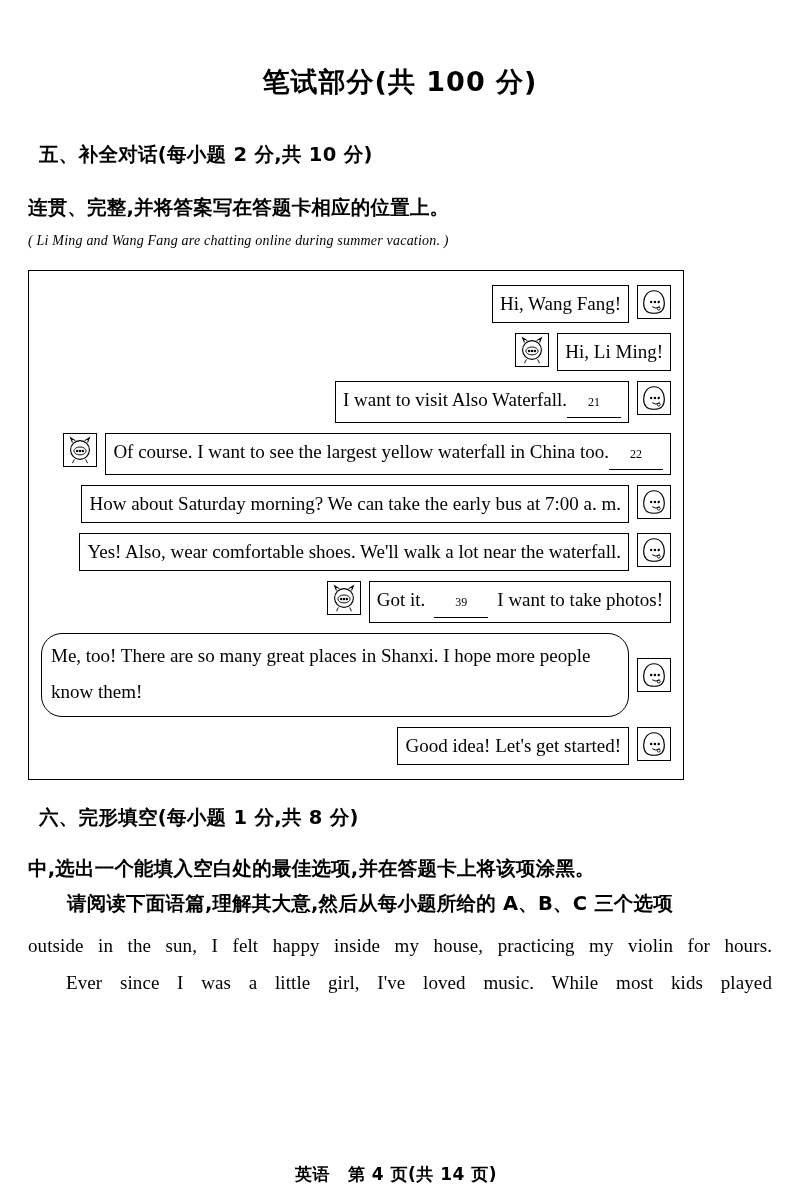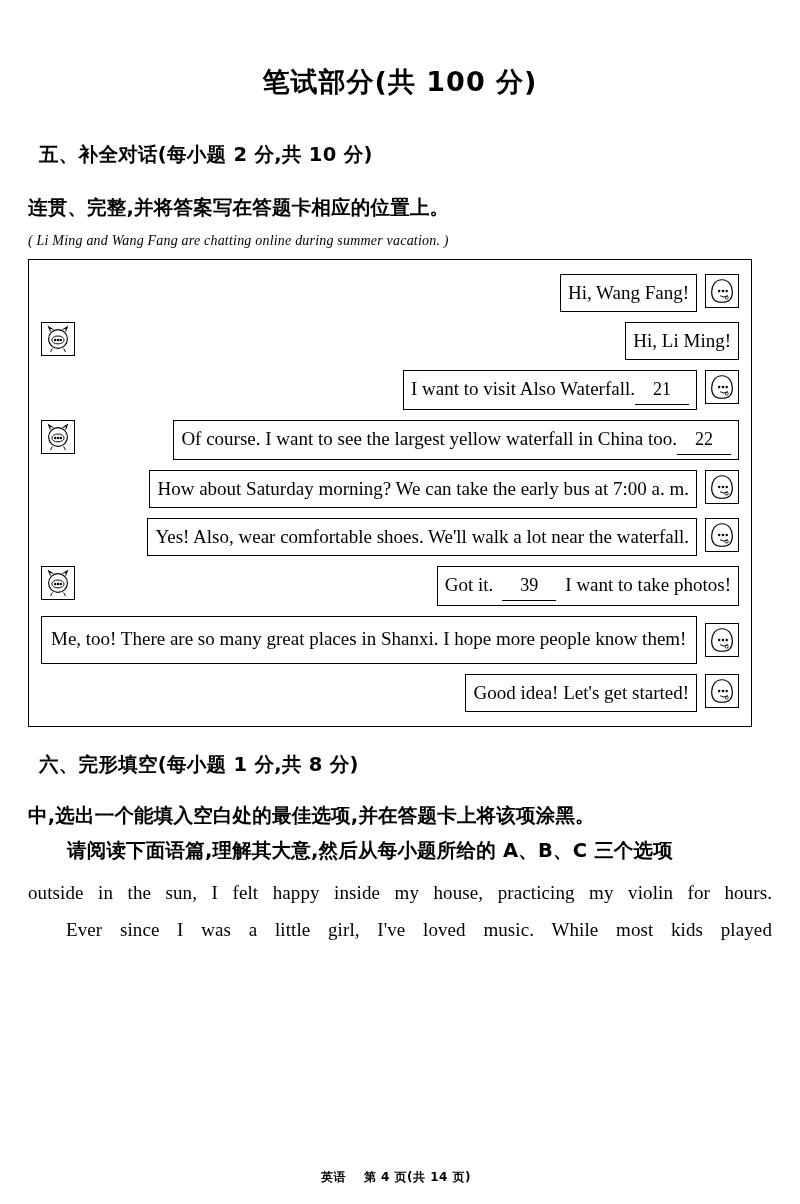--- a/index.html
+++ b/index.html
@@ -56,55 +56,56 @@
     font-style: italic;
     font-size: 14px;
     margin: 0;
     letter-spacing: 0.2px;
   }
 
   
   .chat-box {
     border: 1.4px solid #000;
     box-sizing: border-box;
-    margin-top: 10px;
+    margin-top: 21px;
     padding: 14px 12px 14px 12px;
-    width: 724px;
+    width: 656px;
   }
   .row {
     display: flex;
     align-items: flex-start;
     margin-bottom: 10px;
   }
   .row:last-child { margin-bottom: 0; }
-  .row.left  { justify-content: space-between; }
+  .row.left  { justify-content: flex-end; }
   .row.right { justify-content: flex-end; }
   .row.center-v { align-items: center; }
 
   .bubble {
     border: 1.3px solid #000;
     box-sizing: border-box;
     padding: 3px 7px 4px 7px;
     font-family: "Liberation Serif", "DejaVu Serif", serif;
     font-size: 19px;
     line-height: 29px;
     white-space: nowrap;
   }
   .bubble.wrap {
     white-space: normal;
     line-height: 36px;
     padding: 4px 5px 6px 9px;
+    border-radius: 21px;
   }
   .blank {
     display: inline-block;
     border-bottom: 1.3px solid #000;
     text-align: center;
     padding: 0 3px;
     min-width: 48px;
-    font-size: 18px;
+    font-size: 12px;
   }
 
   
   .avatar {
     flex: 0 0 auto;
     width: 34px;
     height: 34px;
     border: 1.3px solid #000;
     box-sizing: border-box;
     background: #fff;
@@ -127,21 +128,21 @@
 
   
   .footer {
     position: absolute;
     left: 0;
     right: 8px;
     bottom: 18px;
     text-align: center;
     font-family: "DejaVu Sans", sans-serif;
     font-weight: bold;
-    font-size: 12px;
+    font-size: 17px;
     letter-spacing: 0.5px;
   }
   .sp { display: inline-block; width: 9px; }
 </style>
 </head>
 <body>
 
 <div class="page">
 
   <div class="main-title">笔试部分(共 100 分)</div>

